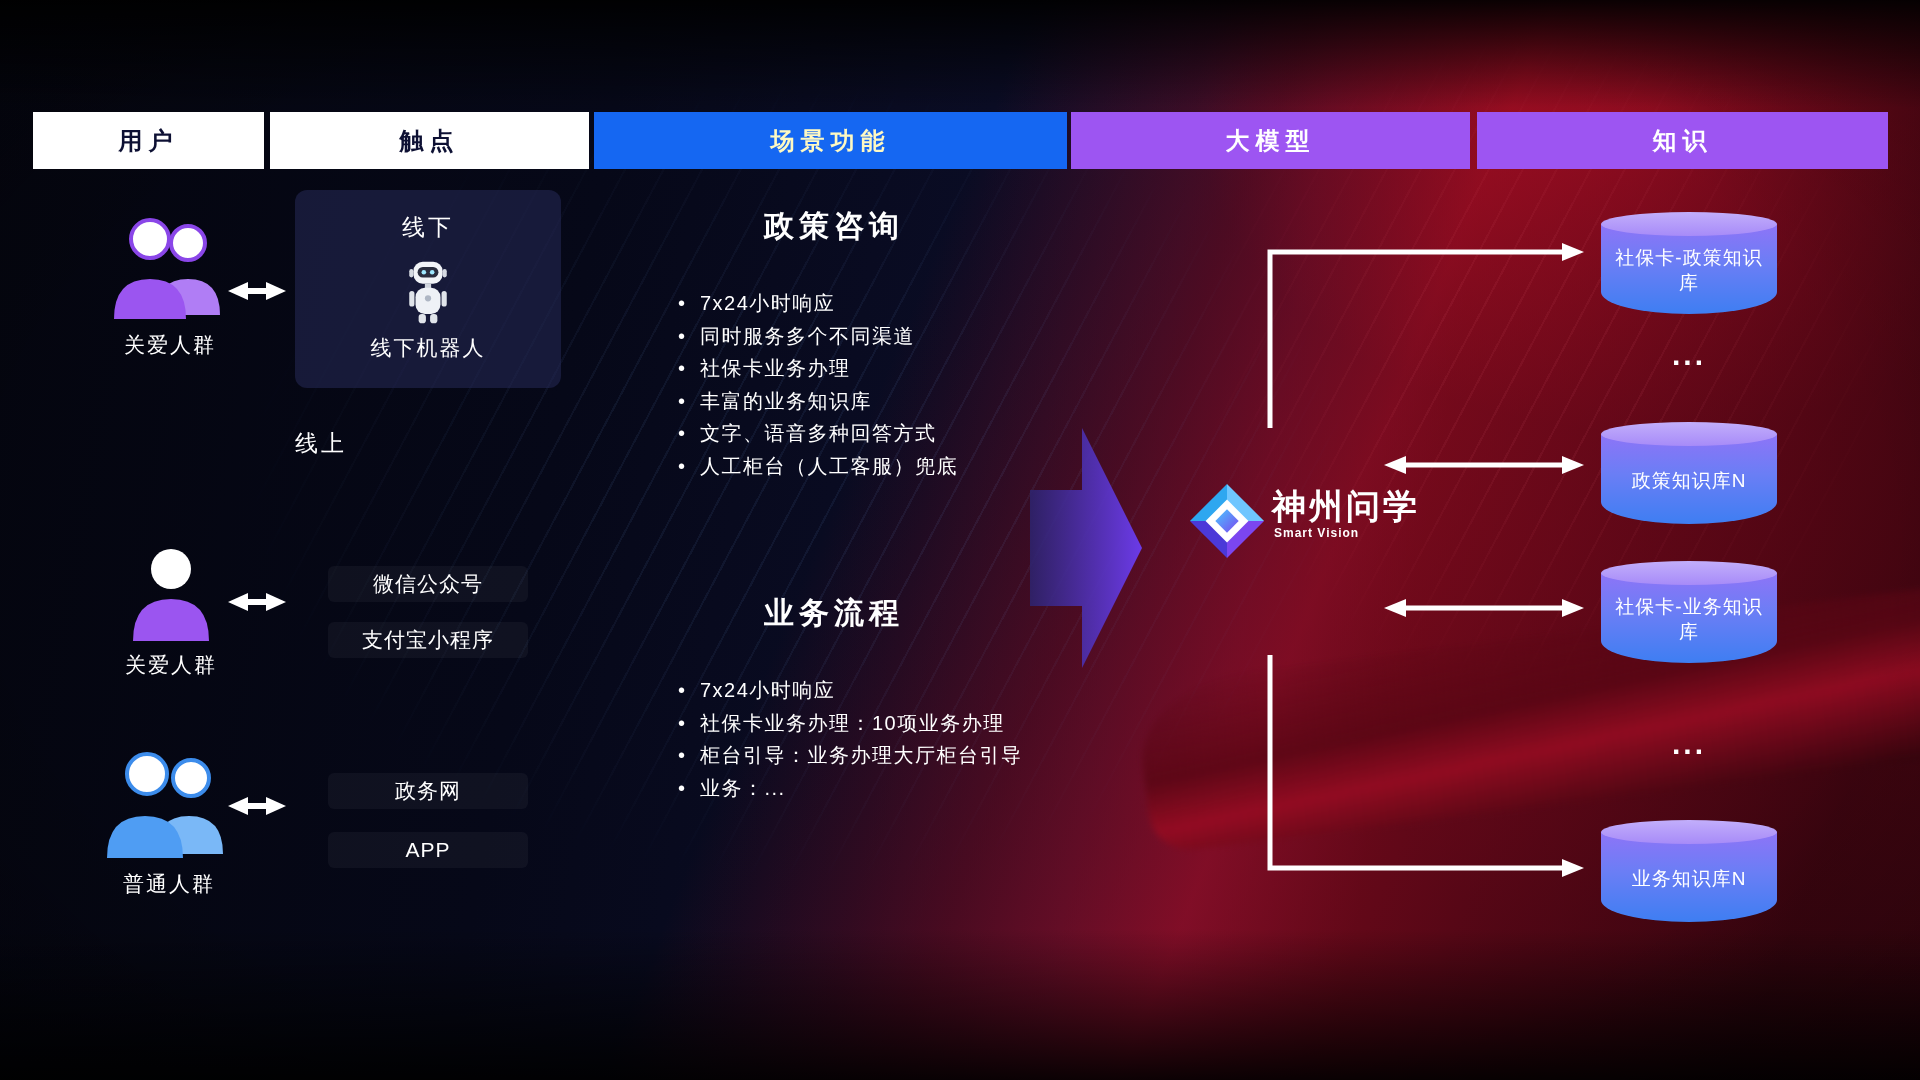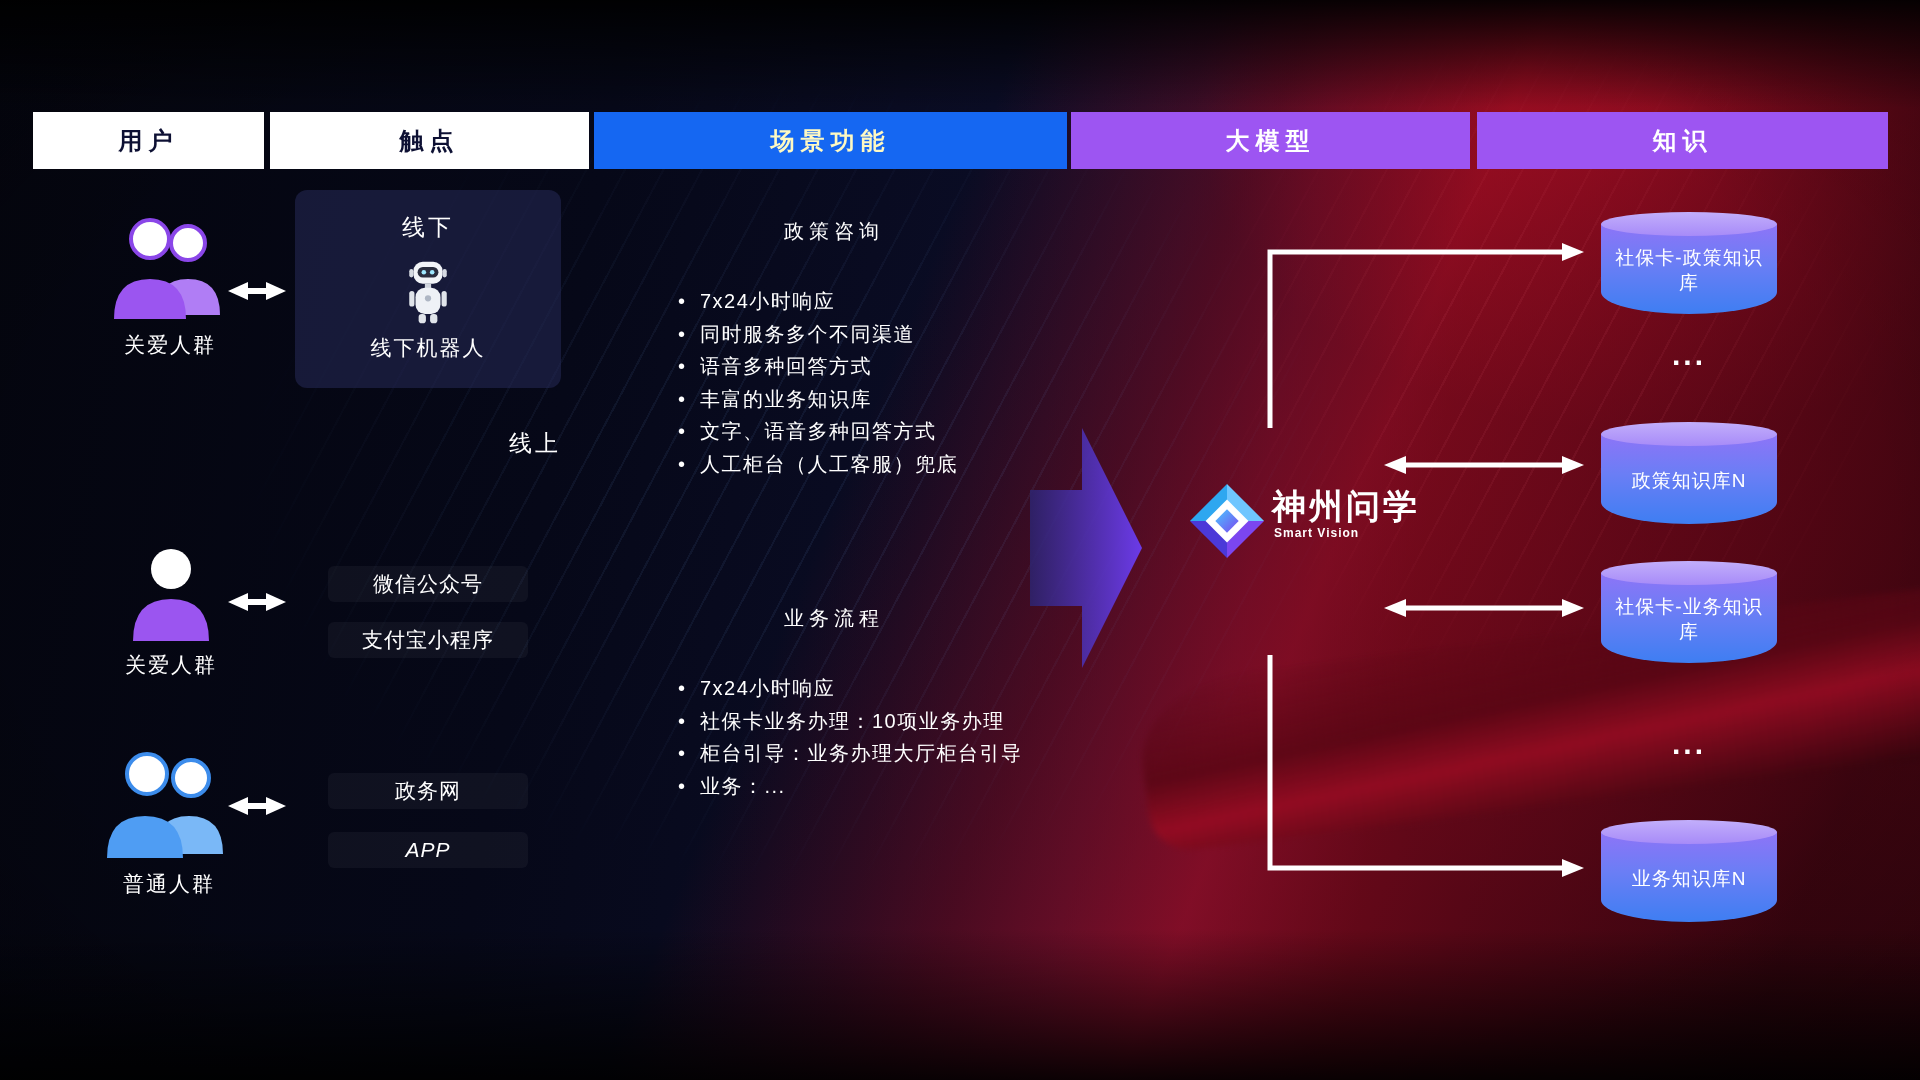--- a/index.html
+++ b/index.html
@@ -68,32 +68,32 @@
   .user3 { left:84px;  top:748px; width:170px; }
 
   
   .offline-card {
     position:absolute; left:295px; top:190px; width:266px; height:198px;
     background:rgba(38,42,88,0.55); border-radius:12px; z-index:10;
   }
   .offline-card .tp-title { position:absolute; top:22px; width:100%; text-align:center; font-size:23px; letter-spacing:3px; }
   .offline-card .robot-wrap { position:absolute; top:68px; left:50%; transform:translateX(-50%); }
   .offline-card .tp-sub { position:absolute; top:144px; width:100%; text-align:center; font-size:21px; letter-spacing:2px; }
-  .online-label { position:absolute; left:295px; top:428px; width:266px; text-align:right; font-size:23px; letter-spacing:3px; z-index:10; }
+  .online-label { position:absolute; left:295px; top:428px; width:266px; text-align:left; font-size:23px; letter-spacing:3px; z-index:10; }
   .channel {
     position:absolute; left:328px; width:200px; height:36px; z-index:10;
     display:flex; align-items:center; justify-content:center;
     font-size:21px; letter-spacing:1px; background:rgba(255,255,255,0.045); border-radius:6px;
   }
-  .ch1 { top:566px; } .ch2 { top:622px; } .ch3 { top:773px; } .ch4 { top:832px;font-style:italic; }
+  .ch1 { top:566px; } .ch2 { top:622px; } .ch3 { top:773px; } .ch4 { top:832px; }
 
   
   .scenario { position:absolute; left:594px; width:480px; z-index:10; }
   .sc1 { top:206px; } .sc2 { top:593px; }
-  .scenario h2 { margin:12px; text-align:center; font-size:20px; font-weight:400; letter-spacing:5px; color:#fff; }
+  .scenario h2 { margin:0; text-align:center; font-size:30px; font-weight:700; letter-spacing:5px; color:#fff; }
   .scenario ul { list-style:none; margin:40px 0 0 0; padding:0 0 0 84px; }
   .scenario li {
     position:relative; padding-left:22px; font-size:20px; line-height:32.5px;
     letter-spacing:1.5px; color:#fff; white-space:nowrap;
   }
   .scenario li::before { content:"•"; position:absolute; left:0; top:0; font-size:20px; }
 
   
   .flow-arrow { position:absolute; left:1030px; top:428px; z-index:9; }
   .model-logo { position:absolute; left:1188px; top:481px; z-index:10; }
@@ -201,21 +201,21 @@
   <div class="channel ch1">微信公众号</div>
   <div class="channel ch2">支付宝小程序</div>
   <div class="channel ch3">政务网</div>
   <div class="channel ch4">APP</div>
 
   <div class="scenario sc1">
     <h2>政策咨询</h2>
     <ul>
       <li>7x24小时响应</li>
       <li>同时服务多个不同渠道</li>
-      <li>语音多种回答方式</li>
+      <li>社保卡业务办理</li>
       <li>丰富的业务知识库</li>
       <li>文字、语音多种回答方式</li>
       <li>人工柜台（人工客服）兜底</li>
     </ul>
   </div>
 
   <div class="scenario sc2">
     <h2>业务流程</h2>
     <ul>
       <li>7x24小时响应</li>

